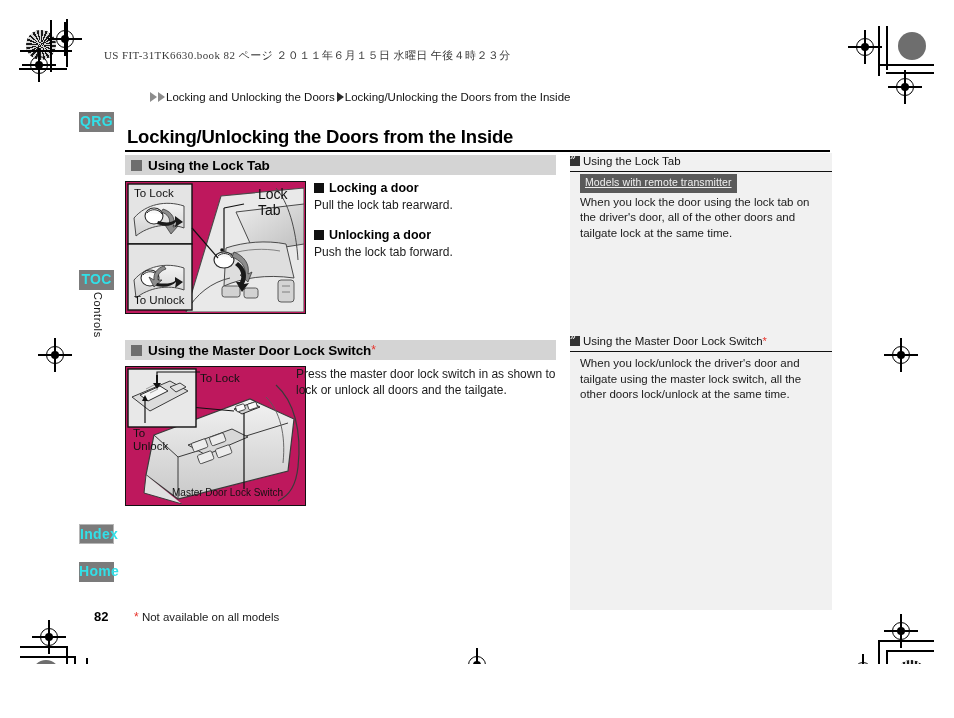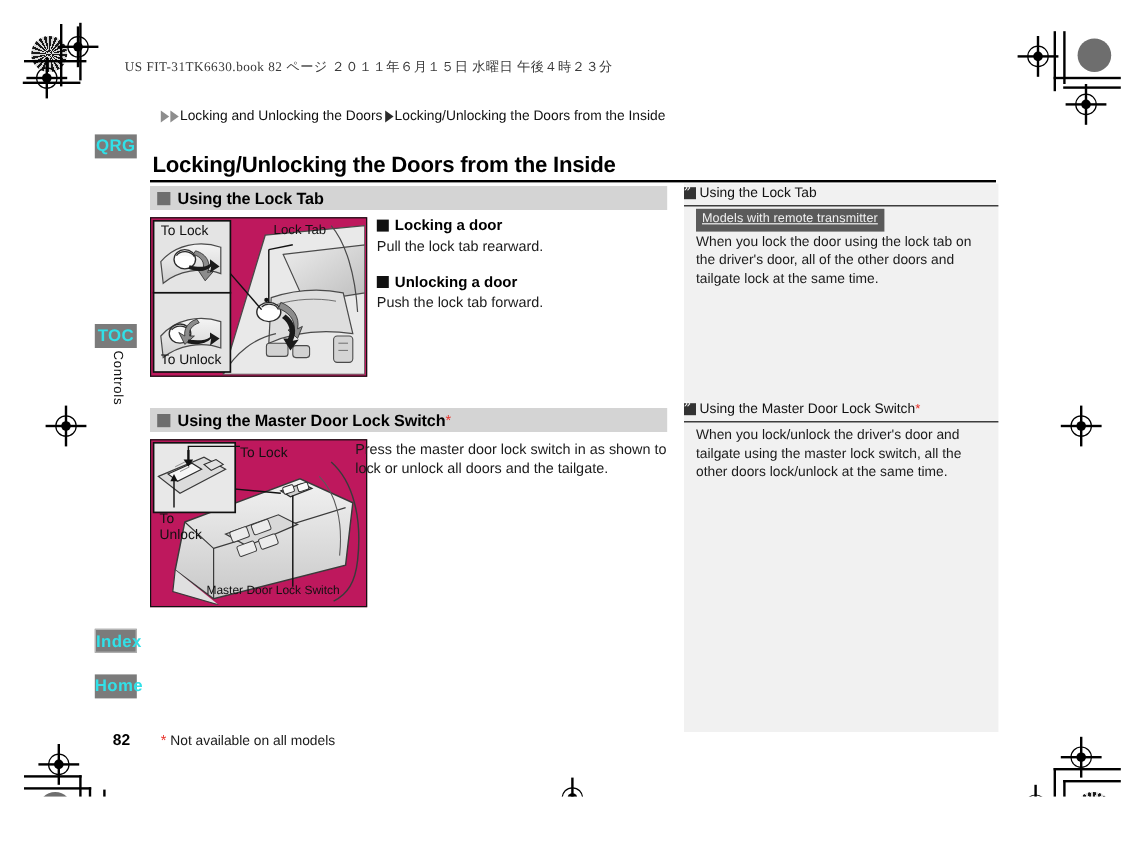--- a/index.html
+++ b/index.html
@@ -292,21 +292,21 @@
   <div class="vertlabel" style="left:92px; top:292px;">Controls</div>
 
   <div class="navtab bordered" style="left:79px; top:524px; width:35px; height:20px;">
     <span>Index</span>
   </div>
 
   <div class="navtab" style="left:79px; top:562px; width:35px; height:20px;">
     <span>Home</span>
   </div>
 
-  <div class="breadcrumb" style="left:124px; top:91px;padding-left:10px;">
+  <div class="breadcrumb" style="left:140px; top:91px;padding-left:10px;">
     <span class="tri gray"></span>
     <span class="tri gray"></span>
     <span>Locking and Unlocking the Doors</span>
     <span class="tri dark"></span>
     <span>Locking/Unlocking the Doors from the Inside</span>
   </div>
 
   <div class="pagetitle" style="left:127px; top:126px;">Locking/Unlocking the Doors from the Inside</div>
   <div class="titlerule" style="left:125px; top:150px; width:705px;"></div>
 
@@ -362,21 +362,21 @@
       <ellipse cx="24" cy="96" rx="9" ry="8" fill="#ffffff" stroke="#2b2b2b" stroke-width="1.1"></ellipse>
       <path d="M17 93 C21 88 29 89 32 94" fill="#f8f8f8" stroke="#2b2b2b" stroke-width="1"></path>
       <path d="M38 84 C31 86 27 92 28 98 L23 95 L28 105 L36 98 L32 98 C31 93 34 89 40 87 Z" fill="#8c8c8c" stroke="#2b2b2b" stroke-width="0.7"></path>
       <path d="M30 104 C39 106 46 104 50 100 L49 106 L57 100 L49 95 L49 99 C45 102 38 102 31 101 Z" fill="#1a1a1a"></path>
 
       <path d="M66 46 L92 76" stroke="#111" stroke-width="1.2" fill="none"></path>
     </svg>
 
     <div style="position:absolute; left:8px; top:5px; font-size:11.5px; color:#111;">To Lock</div>
     <div style="position:absolute; left:8px; top:112px; font-size:11.5px; color:#111;">To Unlock</div>
-    <div style="position:absolute; left:102px; top:4px; font-size:11px; color:#111;">Lock Tab</div>
+    <div style="position:absolute; left:132px; top:4px; font-size:14px; color:#111;">Lock Tab</div>
   </div>
 
   <div class="bodyblock" style="left:314px; top:228px; width:240px;">
     <div class="subhead">
       <span class="sq"></span>
       <span>Unlocking a door</span>
     </div>
     <div class="bodytext">Push the lock tab forward.</div>
   </div>
 

